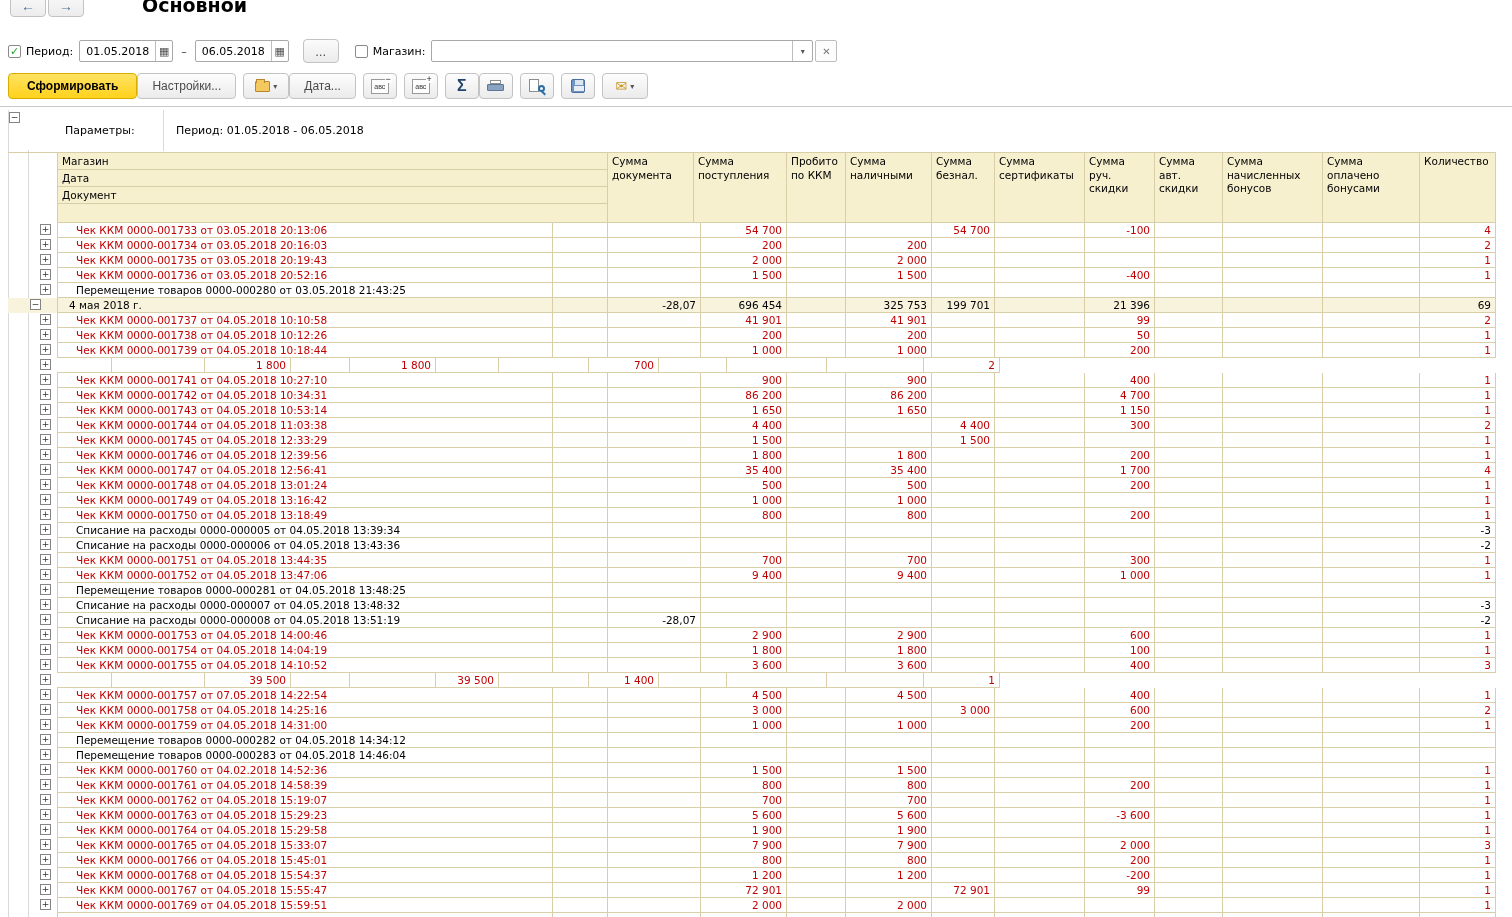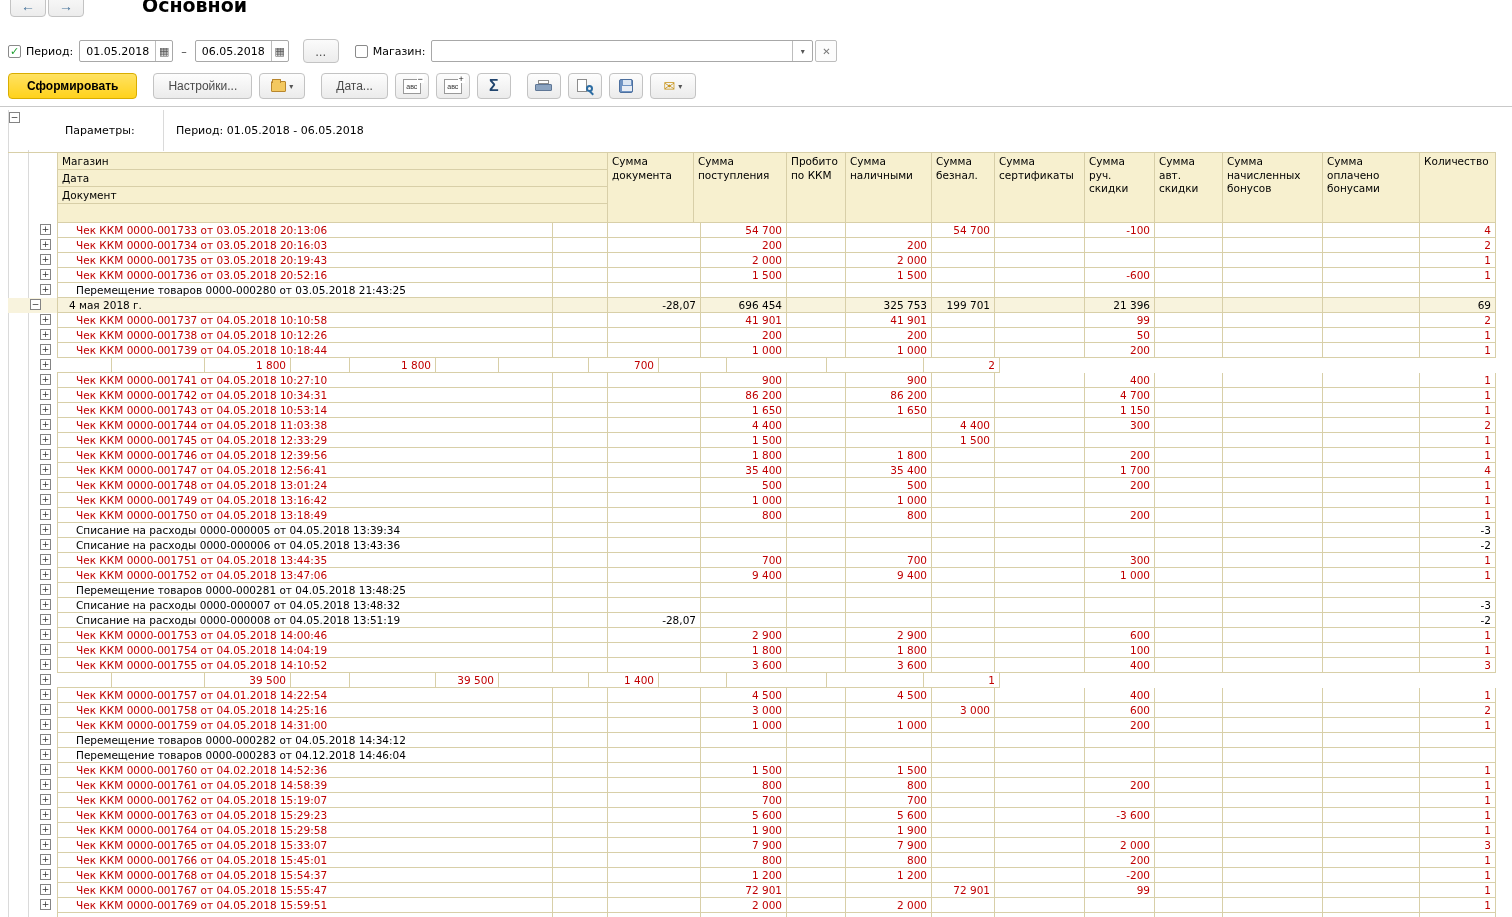--- a/index.html
+++ b/index.html
@@ -27,21 +27,21 @@
     background:linear-gradient(#fbfbfb,#ececec); color:#555; display:inline-flex; align-items:center; justify-content:center;}
   .xbtn { width:22px; height:22px; border:1px solid #bdbdbd; border-radius:2px; margin-left:2px;
     background:#fcfcfc; color:#777; display:inline-flex; align-items:center; justify-content:center; font-size:10px;}
 
   
   .toolbar { position:absolute; left:8px; top:72px; height:28px; display:flex; align-items:center; }
   .btn { border:1px solid #c3c3c3; border-radius:4px; height:26px; background:linear-gradient(#fdfdfd,#ebebeb);
     display:inline-flex; align-items:center; justify-content:center; color:#4a4a4a; font-size:12px; padding:0 14px;}
   .btn-yellow { background:linear-gradient(#ffe263,#ffd21c); border-color:#d9ad00; color:#000; font-weight:600; padding:0 18px;}
   .icon-btn { width:34px; padding:0; }
-  .gap-l { margin-left:16px; } .gap-s { margin-left:7px; }
+  .gap-l { } .gap-s { margin-left:7px; }
   .ddarrow { font-size:8px; color:#555; margin-left:3px; }
   
   .folder { width:15px; height:11px; background:#f3c85f; border:1px solid #b8862d; border-radius:1px; position:relative;}
   .folder:before { content:""; position:absolute; top:-3px; left:0; width:7px; height:3px; background:#f3c85f;
     border:1px solid #b8862d; border-bottom:none; border-radius:1px 1px 0 0;}
   .abc { position:relative; width:18px; height:15px; border:1px solid #9a9a9a; background:#fff;
     font-size:7px; line-height:13px; color:#333; text-align:center;}
   .abc .corner { position:absolute; top:-5px; right:-4px; background:#fff; font-size:9px; line-height:8px; padding:0 1px; color:#222;}
   .sigma { font-size:16px; color:#21456e; font-weight:bold; }
   .printer { position:relative; width:17px; height:13px; }
@@ -250,21 +250,21 @@
         <div class="expbox" style="left: 32px; top: 1px;">+</div>
       </div>
       <div class="cell label lab-doc red">Чек ККМ 0000-001736 от 03.05.2018 20:52:16</div>
       <div class="cell price"></div>
       <div class="cell num red" style="width: 93px;"></div>
       <div class="cell num red" style="width: 86px;">1 500</div>
       <div class="cell num red" style="width: 59px;"></div>
       <div class="cell num red" style="width: 86px;">1 500</div>
       <div class="cell num red" style="width: 63px;"></div>
       <div class="cell num red" style="width: 90px;"></div>
-      <div class="cell num red" style="width: 70px;">-600</div>
+      <div class="cell num red" style="width: 70px;">-400</div>
       <div class="cell num red" style="width: 68px;"></div>
       <div class="cell num red" style="width: 100px;"></div>
       <div class="cell num red" style="width: 97px;"></div>
       <div class="cell num red" style="width: 76px;">1</div>
     </div>
     <div class="trow rblack">
       <div class="cell gut">
         <div class="expbox" style="left: 32px; top: 1px;">+</div>
       </div>
       <div class="cell label lab-doc">Перемещение товаров 0000-000280 от 03.05.2018 21:43:25</div>
@@ -744,21 +744,21 @@
       <div class="cell num red" style="width: 70px;">1 400</div>
       <div class="cell num red" style="width: 68px;"></div>
       <div class="cell num red" style="width: 100px;"></div>
       <div class="cell num red" style="width: 97px;"></div>
       <div class="cell num red" style="width: 76px;">1</div>
     </div>
     <div class="trow rred">
       <div class="cell gut">
         <div class="expbox" style="left: 32px; top: 1px;">+</div>
       </div>
-      <div class="cell label lab-doc red">Чек ККМ 0000-001757 от 04.01.2018 14:22:54</div>
+      <div class="cell label lab-doc red">Чек ККМ 0000-001757 от 07.05.2018 14:22:54</div>
       <div class="cell price"></div>
       <div class="cell num red" style="width: 93px;"></div>
       <div class="cell num red" style="width: 86px;">4 500</div>
       <div class="cell num red" style="width: 59px;"></div>
       <div class="cell num red" style="width: 86px;">4 500</div>
       <div class="cell num red" style="width: 63px;"></div>
       <div class="cell num red" style="width: 90px;"></div>
       <div class="cell num red" style="width: 70px;">400</div>
       <div class="cell num red" style="width: 68px;"></div>
       <div class="cell num red" style="width: 100px;"></div>
@@ -816,21 +816,21 @@
       <div class="cell num" style="width: 70px;"></div>
       <div class="cell num" style="width: 68px;"></div>
       <div class="cell num" style="width: 100px;"></div>
       <div class="cell num" style="width: 97px;"></div>
       <div class="cell num" style="width: 76px;"></div>
     </div>
     <div class="trow rblack">
       <div class="cell gut">
         <div class="expbox" style="left: 32px; top: 1px;">+</div>
       </div>
-      <div class="cell label lab-doc">Перемещение товаров 0000-000283 от 04.12.2018 14:46:04</div>
+      <div class="cell label lab-doc">Перемещение товаров 0000-000283 от 04.05.2018 14:46:04</div>
       <div class="cell price"></div>
       <div class="cell num" style="width: 93px;"></div>
       <div class="cell num" style="width: 86px;"></div>
       <div class="cell num" style="width: 59px;"></div>
       <div class="cell num" style="width: 86px;"></div>
       <div class="cell num" style="width: 63px;"></div>
       <div class="cell num" style="width: 90px;"></div>
       <div class="cell num" style="width: 70px;"></div>
       <div class="cell num" style="width: 68px;"></div>
       <div class="cell num" style="width: 100px;"></div>

